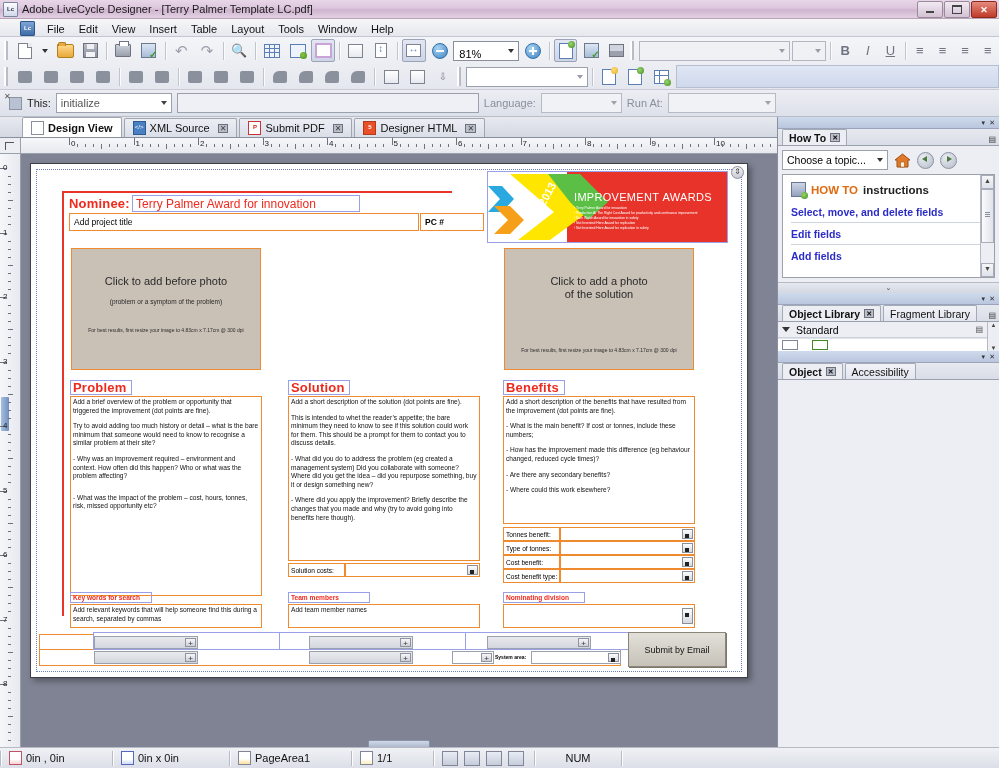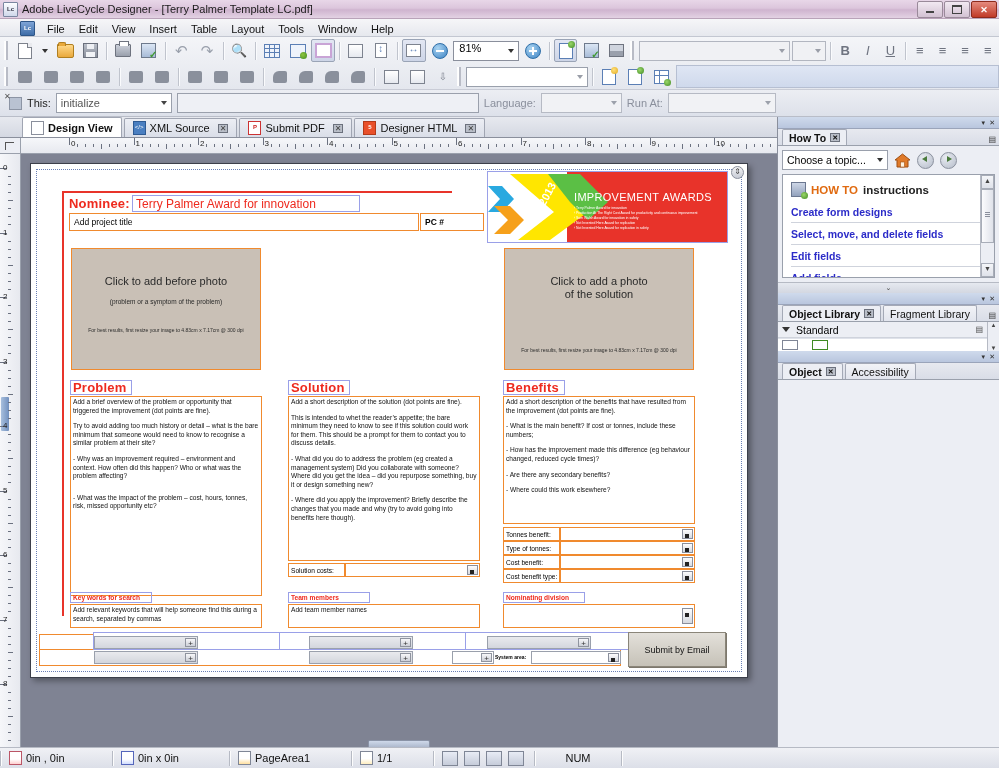--- a/index.html
+++ b/index.html
@@ -58,21 +58,21 @@
     width:22px;height:21px;margin:0 1px;border:1px solid transparent;border-radius:2px;
     display:flex;align-items:center;justify-content:center;position:relative;
   }
   .tbtn.act{border-color:#9aa4b6;background:linear-gradient(to bottom,#e3e7f3,#cdd5e7);}
   .sep{width:1px;height:18px;background:#c0c4cd;margin:0 3px;box-shadow:1px 0 0 #fafbfd;}
   .grip{width:4px;height:19px;margin:0 3px 0 1px;
     background:linear-gradient(to right,#fff 0 1px,#b9bcc6 1px 3px,transparent 3px);
     border-left:1px solid #fdfdfd;}
   .zoombox{
     width:60px;height:18px;border:1px solid #8a8f9c;background:#fff;
-    display:flex;align-items:flex-start;padding-left:5px;font-size:11px;margin:0 1px;
+    display:flex;align-items:flex-end;padding-left:5px;font-size:11px;margin:0 1px;
     position:relative;
   }
   .zoombox .arrw{position:absolute;right:4px;top:7px;border-left:3.5px solid transparent;border-right:3.5px solid transparent;border-top:4px solid #333;}
   .fontbox{
     height:18px;border:1px solid #b2b6c0;background:#f0f1f4;position:relative;margin:0 1px;
     display:flex;align-items:center;
   }
   .fontbox .arrw{position:absolute;right:4px;top:7px;border-left:3.5px solid transparent;border-right:3.5px solid transparent;border-top:4px solid #9a9ea8;}
   .fmtbtn{width:21px;height:20px;display:flex;align-items:center;justify-content:center;font-size:13px;color:#6f7480;margin:0 1px;}
   .tbfill{flex:1;height:21px;}
@@ -944,21 +944,20 @@
             <div class="navcirc"></div>
             <div class="navcirc fwd"></div>
           </div>
           <div class="howbox">
             <div class="inner">
               <div class="howtitle">
                 <span class="howicon"></span>
                 <span>HOW TO</span>
                 <span class="dark">instructions</span>
               </div>
-              <div class="howlink">Create form designs</div>
               <div class="howlink">Select, move, and delete fields</div>
               <div class="howlink">Edit fields</div>
               <div class="howlink" style="border-bottom:none">Add fields</div>
             </div>
             <div class="vscroll">
               <div class="up">▲</div>
               <div class="thumb"></div>
               <div class="dn">▼</div>
             </div>
           </div>

